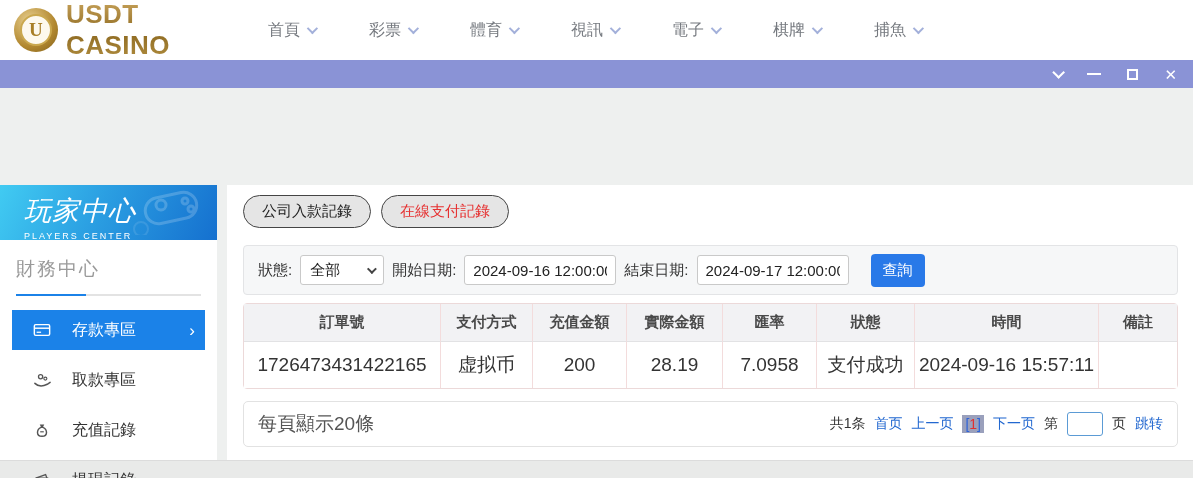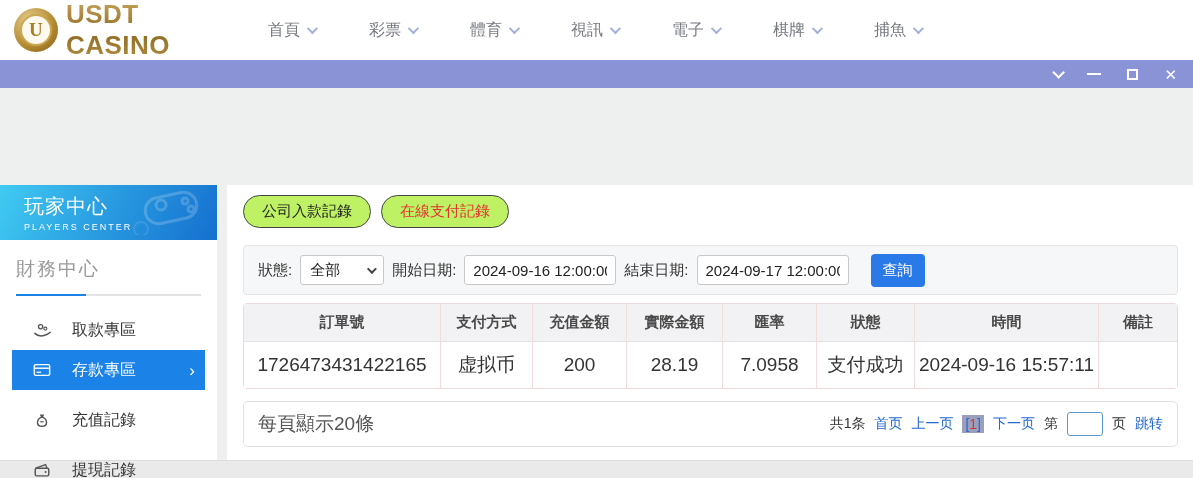--- a/index.html
+++ b/index.html
@@ -36,41 +36,41 @@
 
   
   .content-row { display:flex; width:1193px; height:275px; }
   .sidebar { width:217px; background:#fff; flex:none; }
   .side-divider { width:10px; background:#eef0ef; flex:none; }
   .main { flex:1; background:#fff; padding:10px 15px 0 16px; }
 
   .side-head { height:55px; margin-top:0;
           background:linear-gradient(115deg,#41cbf2 0%, #2b9fe2 45%, #1570cf 100%);
           color:#fff; padding:8px 0 0 24px; position:relative; overflow:hidden; }
-  .side-head-title { font-size:20px; letter-spacing:1px; }
+  .side-head-title { font-size:27px; letter-spacing:1px;font-style:italic; }
   .side-head-sub { font-size:9px; letter-spacing:2px; margin-top:2px; }
   .gamepad { position:absolute; right:10px; top:4px; opacity:.35; }
 
   .side-section { padding:16px 16px 0 16px; }
   .side-section-title { font-size:19px; color:#9a9a9a; letter-spacing:2px; padding-bottom:12px; }
   .side-underline { height:2px; background:#e3e3e3; position:relative; }
   .side-underline::after { content:""; position:absolute; left:0; top:0; width:70px; height:2px; background:#1b82e8; }
 
   .side-menu { margin-top:14px; }
   .side-item { height:40px; display:flex; align-items:center; gap:20px; padding:0 16px 0 32px;
           font-size:16px; color:#333; cursor:pointer; margin-bottom:1px; }
   .side-item .icn { width:20px; height:20px; color:#555; flex:none; display:flex; align-items:center; justify-content:center; }
   .side-item.active { background:#1b82e8; color:#fff; margin:0 12px 1px 12px; padding:0 10px 0 20px; }
   .side-item.active .icn { color:#fff; }
   .side-item .arrow { margin-left:auto; font-size:17px; line-height:1; color:#fff; }
   .side-item:not(.active) { margin:10px 0 0 0; }
 
   
   .tabs { display:flex; gap:10px; }
-  .tab-pill { height:33px; border:1px solid #444; border-radius:17px; background:#bef264;
+  .tab-pill { height:33px; border:1px solid #444; border-radius:17px; background:#e5e5e5;
           display:flex; align-items:center; padding:0 18px; font-size:15px; color:#222; cursor:pointer; }
   .tab-pill.active { color:#e63030;font-family:Liberation Serif, serif; }
 
   
   .filter-bar { margin-top:17px; height:50px; background:#f6f7f8; border:1px solid #e3e4e6;
           border-radius:4px; display:flex; align-items:center; padding:0 14px; gap:8px; }
   .f-label { font-size:15px; color:#333; }
   .f-select { width:84px; height:30px; border:1px solid #c9c9c9; border-radius:3px; background:#fff;
           display:flex; align-items:center; justify-content:space-between; padding:0 9px; font-size:15px; color:#222; cursor:pointer; }
   .f-select .chev { border-color:#444; width:7px; height:7px; }
@@ -171,40 +171,40 @@
       <div class="side-head-title">玩家中心</div>
       <div class="side-head-sub">PLAYERS CENTER</div>
     </div>
 
     <div class="side-section">
       <div class="side-section-title">財務中心</div>
       <div class="side-underline"></div>
     </div>
 
     <div class="side-menu">
-      <div class="side-item">
-        <span class="icn">
-          <svg width="19" height="19" viewBox="0 0 20 20">
-              <circle cx="8" cy="6" r="2.2" fill="none" stroke="currentColor" stroke-width="1.4"></circle>
-              <circle cx="13" cy="8" r="1.6" fill="none" stroke="currentColor" stroke-width="1.2"></circle>
-              <path d="M2 13 q5 5 13 1 l3 -2" fill="none" stroke="currentColor" stroke-width="1.6" stroke-linecap="round"></path>
-            </svg>
-        </span>
-        <span>取款專區</span>
-      </div>
       <div class="side-item active">
         <span class="icn">
           <svg width="18" height="18" viewBox="0 0 20 20">
               <rect x="1.5" y="4" width="17" height="12" rx="1.5" fill="none" stroke="currentColor" stroke-width="1.6"></rect>
               <line x1="1.5" y1="8" x2="18.5" y2="8" stroke="currentColor" stroke-width="1.6"></line>
               <line x1="4" y1="12.5" x2="9" y2="12.5" stroke="currentColor" stroke-width="1.4"></line>
             </svg>
         </span>
         <span>存款專區</span>
         <span class="arrow">›</span>
+      </div>
+      <div class="side-item">
+        <span class="icn">
+          <svg width="19" height="19" viewBox="0 0 20 20">
+              <circle cx="8" cy="6" r="2.2" fill="none" stroke="currentColor" stroke-width="1.4"></circle>
+              <circle cx="13" cy="8" r="1.6" fill="none" stroke="currentColor" stroke-width="1.2"></circle>
+              <path d="M2 13 q5 5 13 1 l3 -2" fill="none" stroke="currentColor" stroke-width="1.6" stroke-linecap="round"></path>
+            </svg>
+        </span>
+        <span>取款專區</span>
       </div>
       <div class="side-item">
         <span class="icn">
           <svg width="18" height="18" viewBox="0 0 20 20">
               <path d="M7.5 4 L12.5 4 L11 7 L9 7 Z" fill="currentColor"></path>
               <path d="M9 7 C4 9 3 17 10 17 C17 17 16 9 11 7 Z" fill="none" stroke="currentColor" stroke-width="1.6"></path>
               <line x1="8" y1="12" x2="12" y2="12" stroke="currentColor" stroke-width="1.3"></line>
             </svg>
         </span>
         <span>充值記錄</span>

